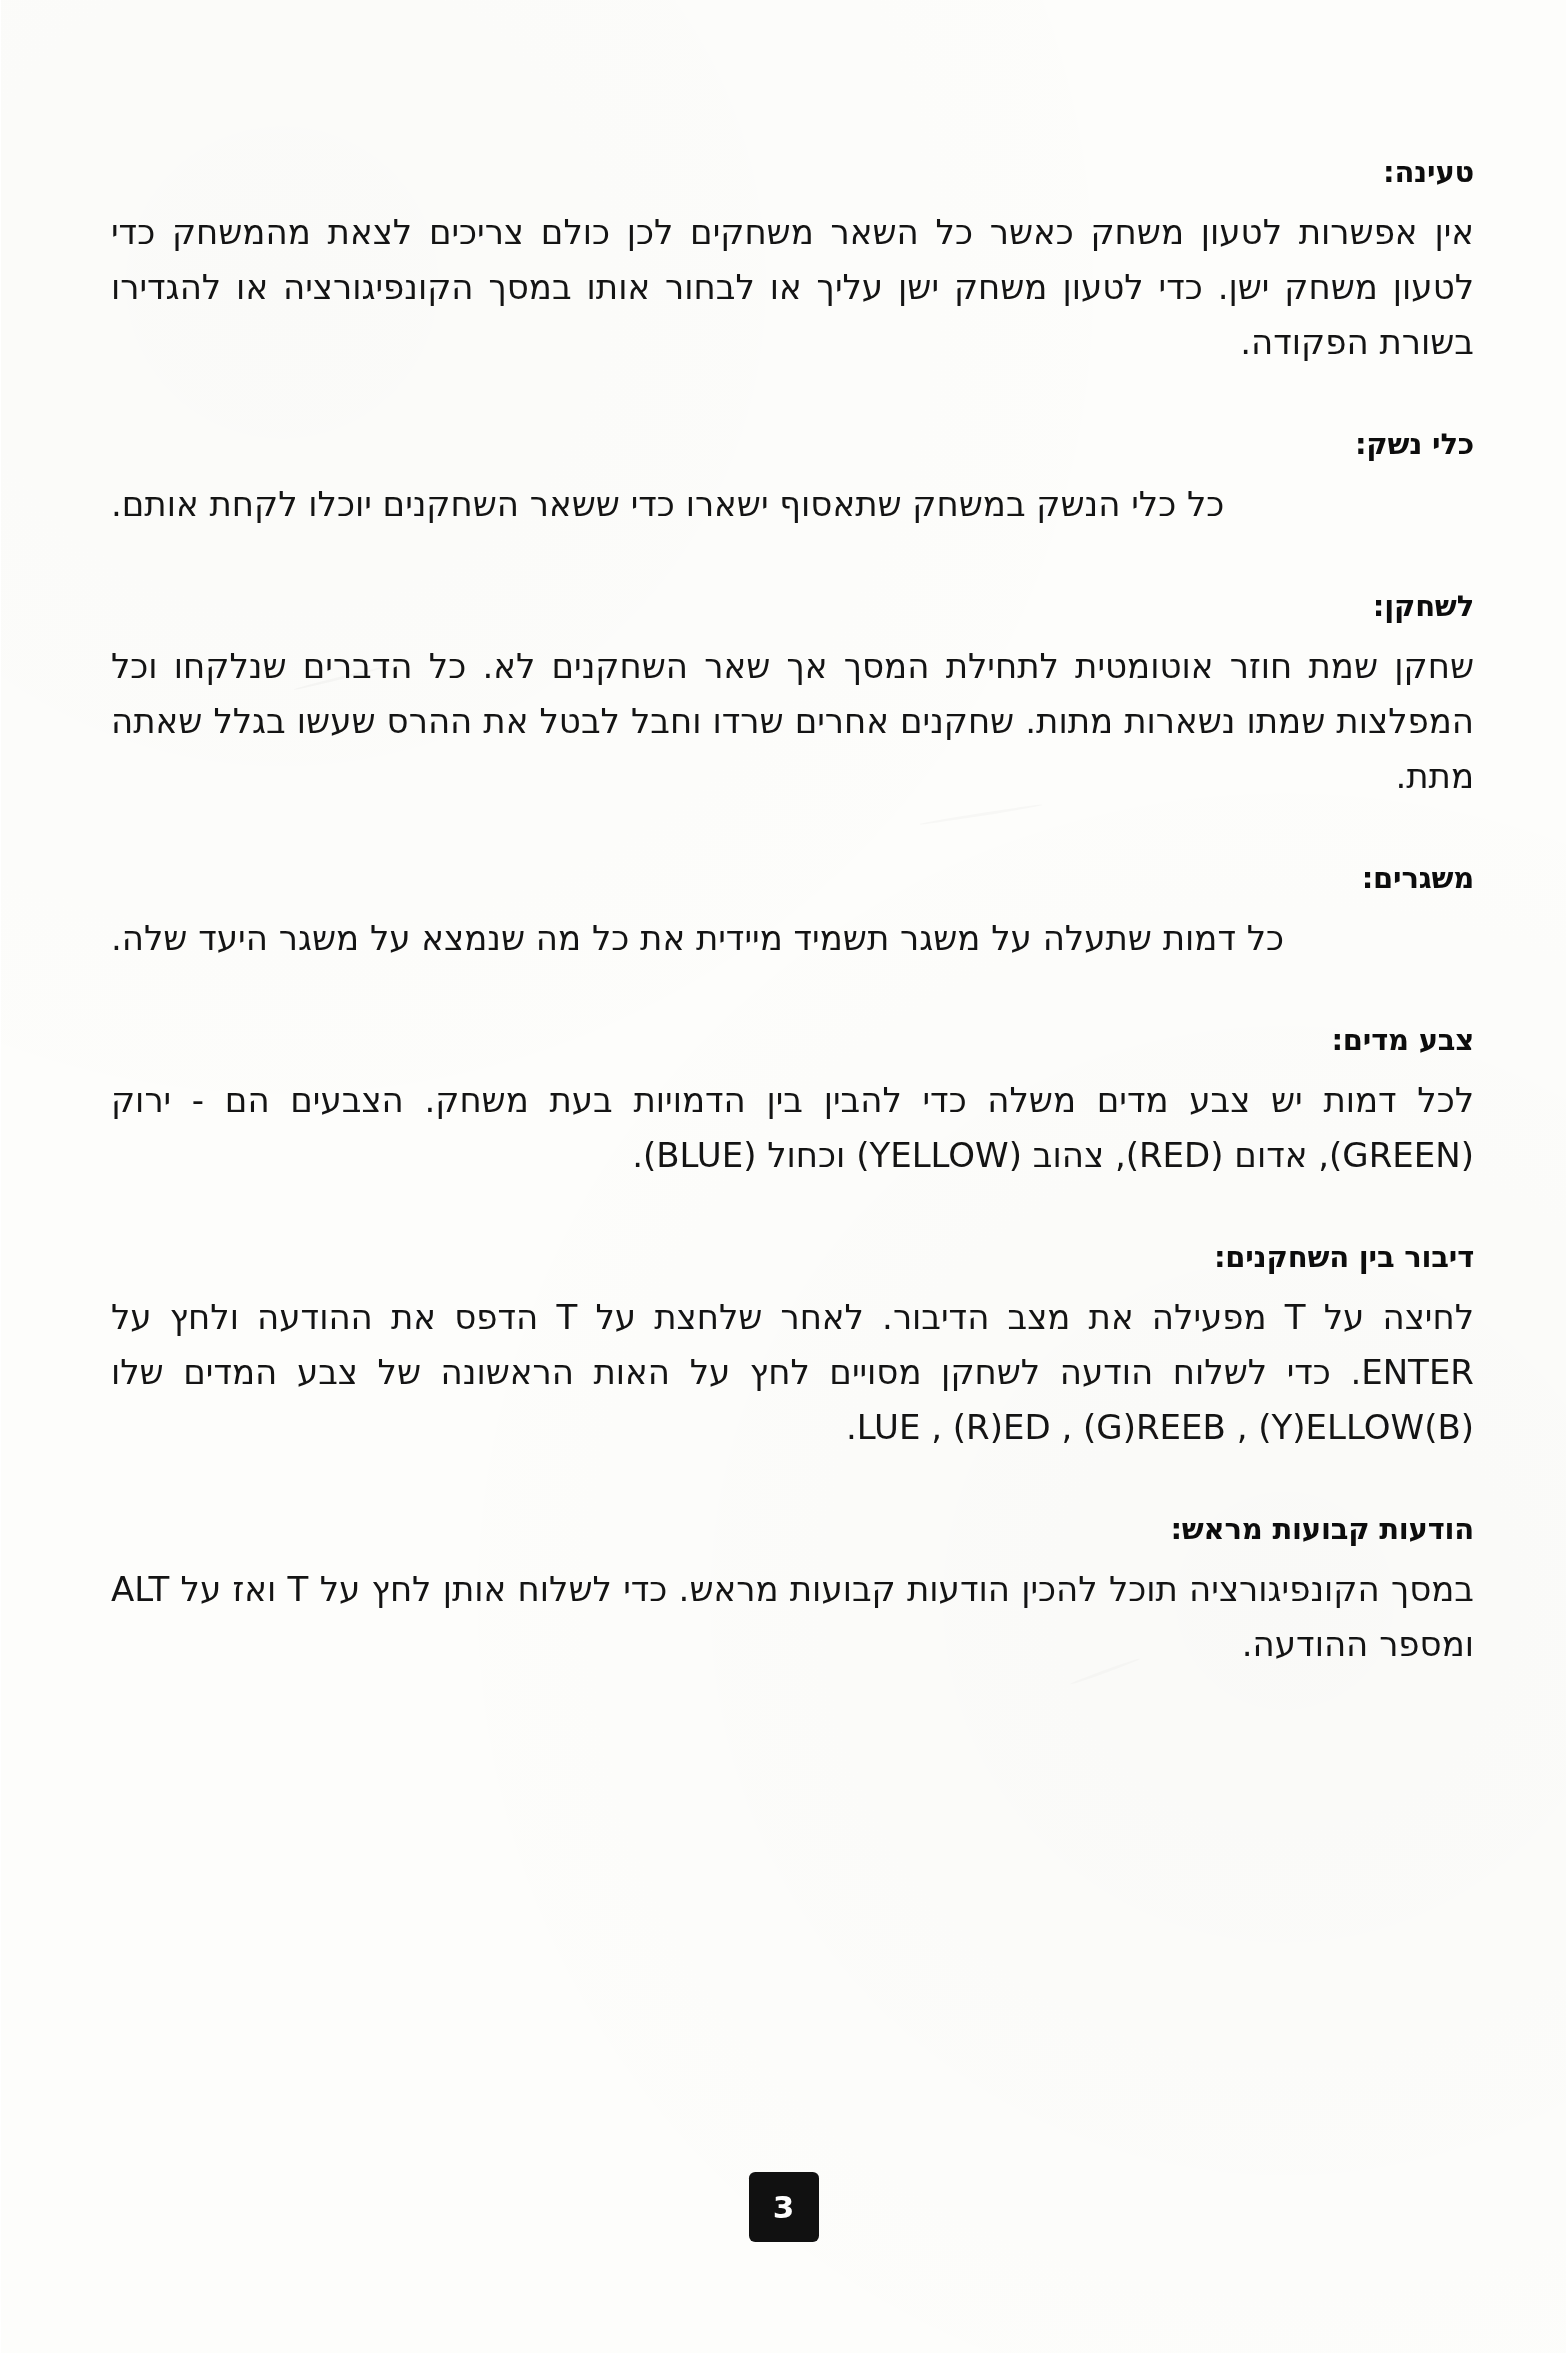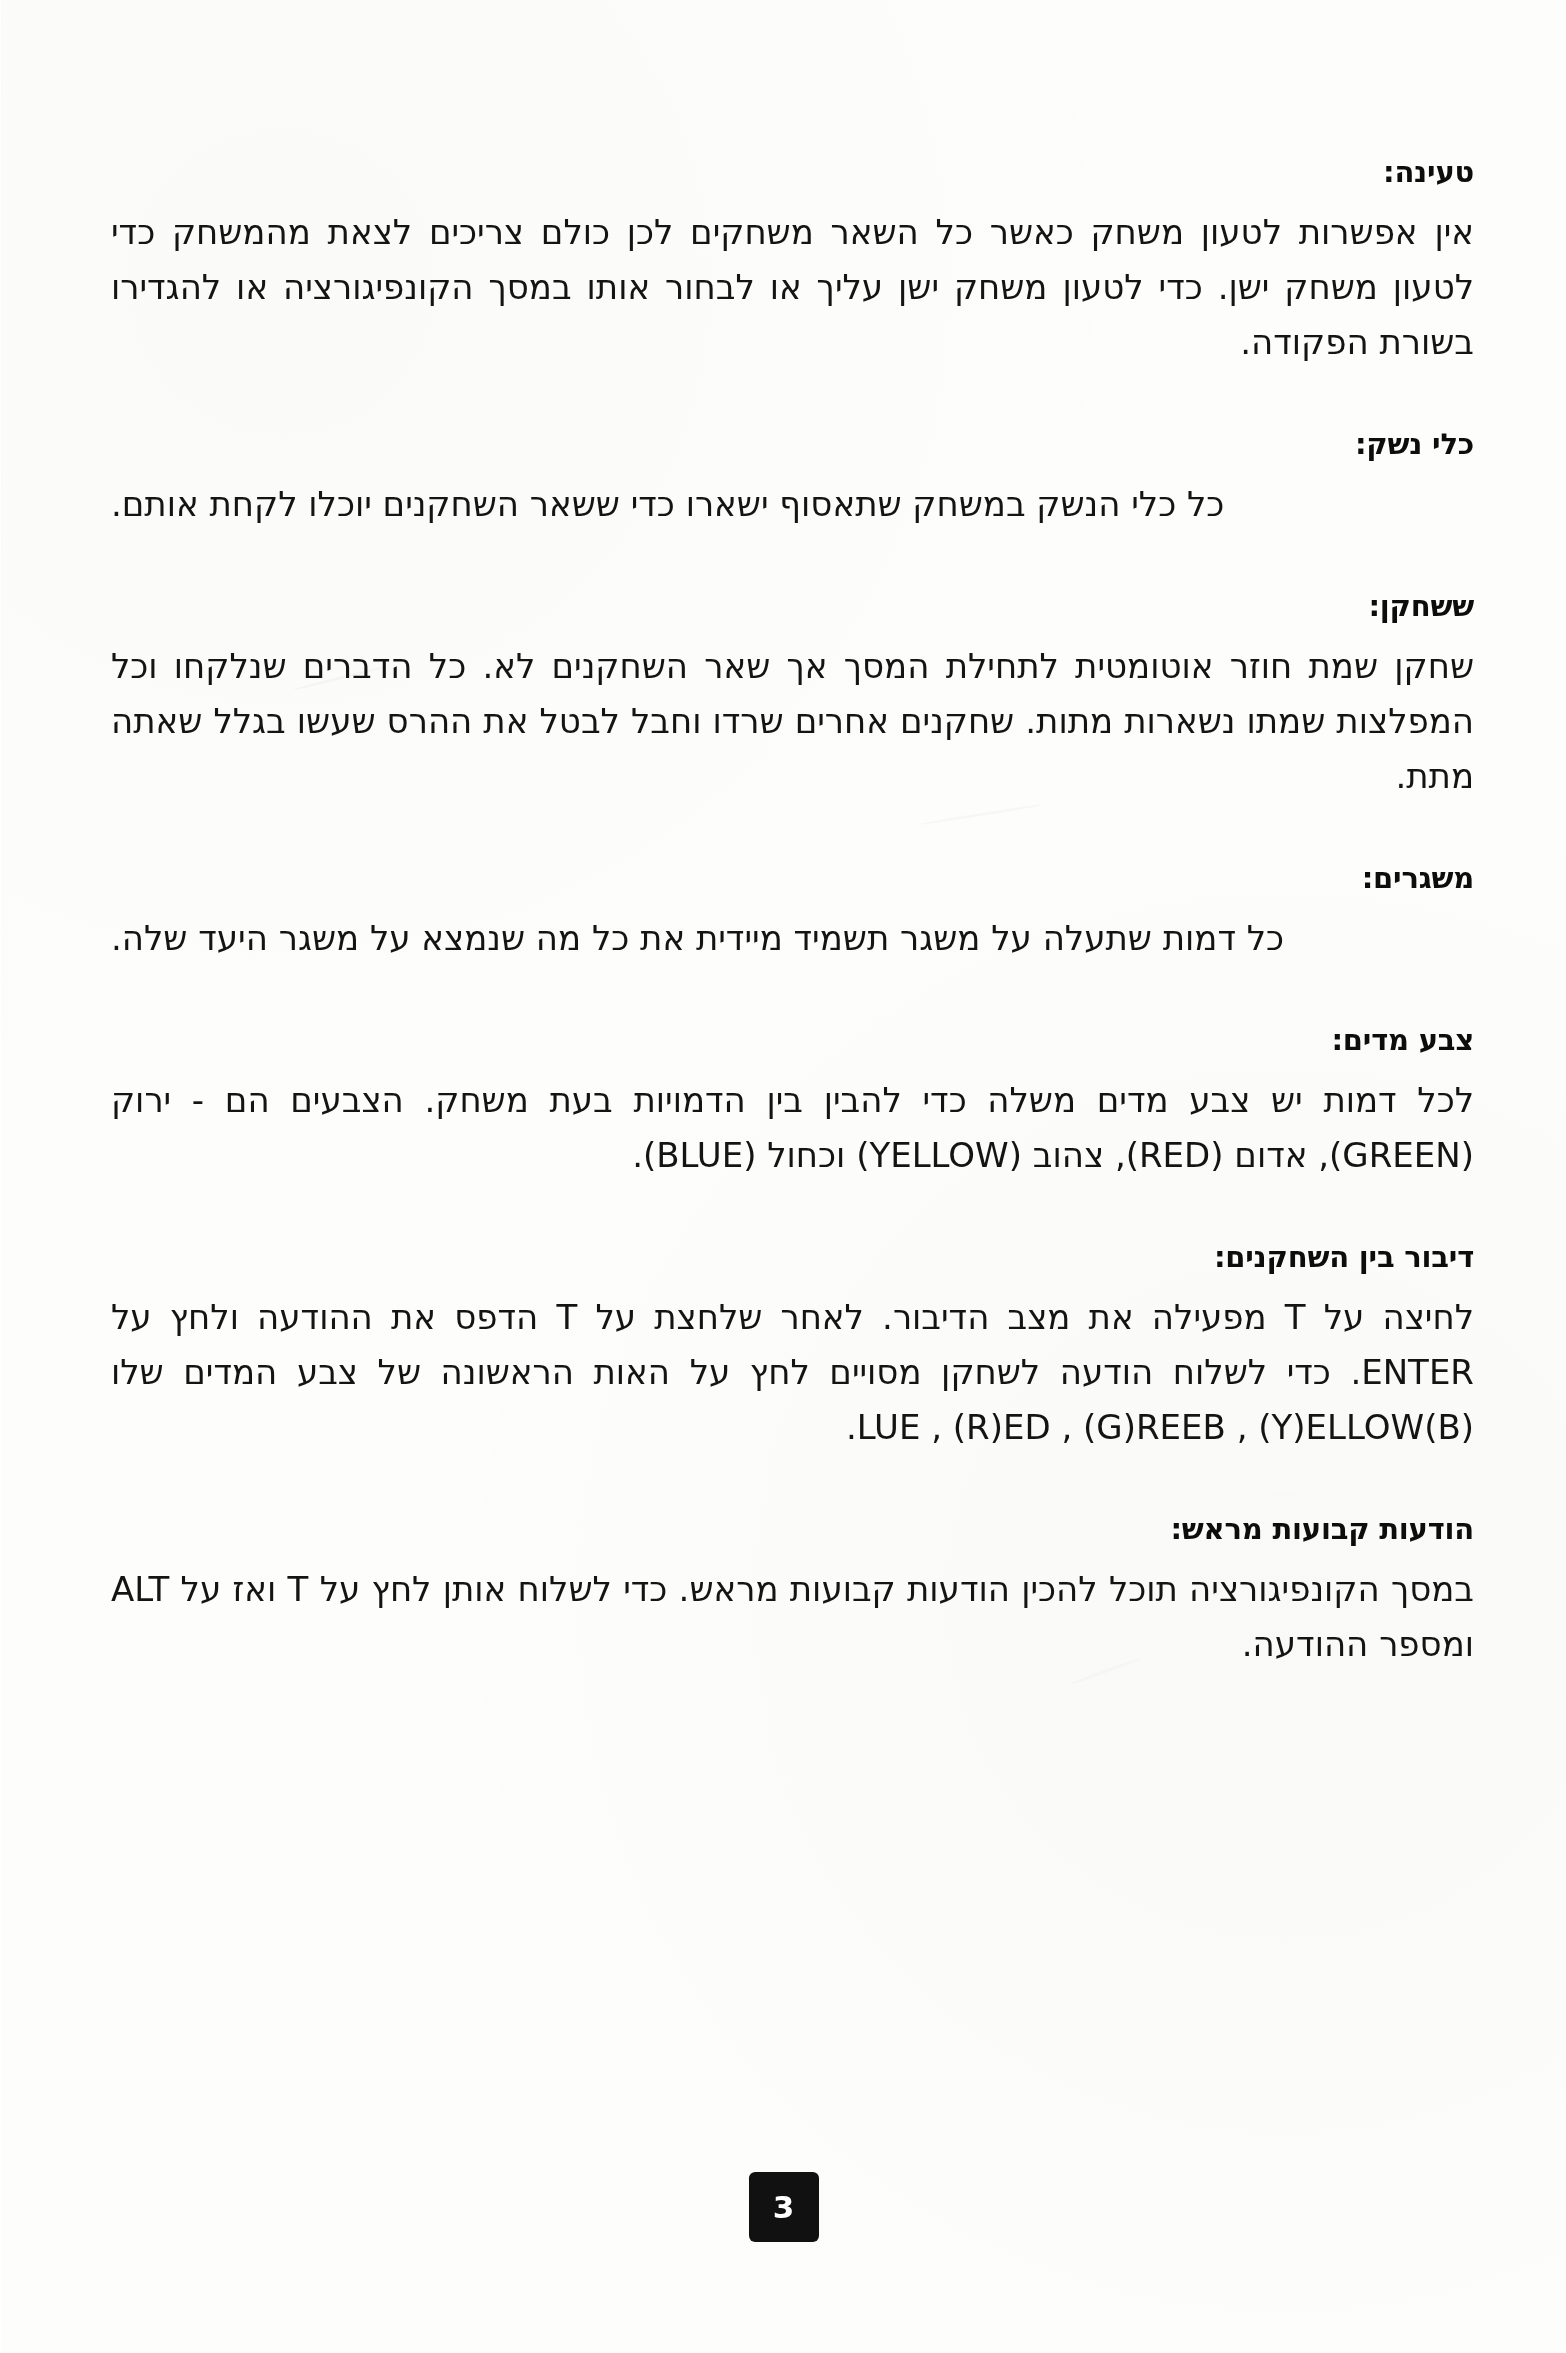--- a/index.html
+++ b/index.html
@@ -106,21 +106,21 @@
       <h2 class="heading">טעינה:</h2>
       <p class="body">אין אפשרות לטעון משחק כאשר כל השאר משחקים לכן כולם צריכים לצאת מהמשחק כדי לטעון משחק ישן. כדי לטעון משחק ישן עליך או לבחור אותו במסך הקונפיגורציה או להגדירו בשורת הפקודה.</p>
     </section>
 
     <section class="section no-justify">
       <h2 class="heading">כלי נשק:</h2>
       <p class="body">כל כלי הנשק במשחק שתאסוף ישארו כדי ששאר השחקנים יוכלו לקחת אותם.</p>
     </section>
 
     <section class="section">
-      <h2 class="heading">ששחקן:</h2>
+      <h2 class="heading">לשחקן:</h2>
       <p class="body">שחקן שמת חוזר אוטומטית לתחילת המסך אך שאר השחקנים לא. כל הדברים שנלקחו וכל המפלצות שמתו נשארות מתות. שחקנים אחרים שרדו וחבל לבטל את ההרס שעשו בגלל שאתה מתת.</p>
     </section>
 
     <section class="section no-justify">
       <h2 class="heading">משגרים:</h2>
       <p class="body">כל דמות שתעלה על משגר תשמיד מיידית את כל מה שנמצא על משגר היעד שלה.</p>
     </section>
 
     <section class="section">
       <h2 class="heading">צבע מדים:</h2>

